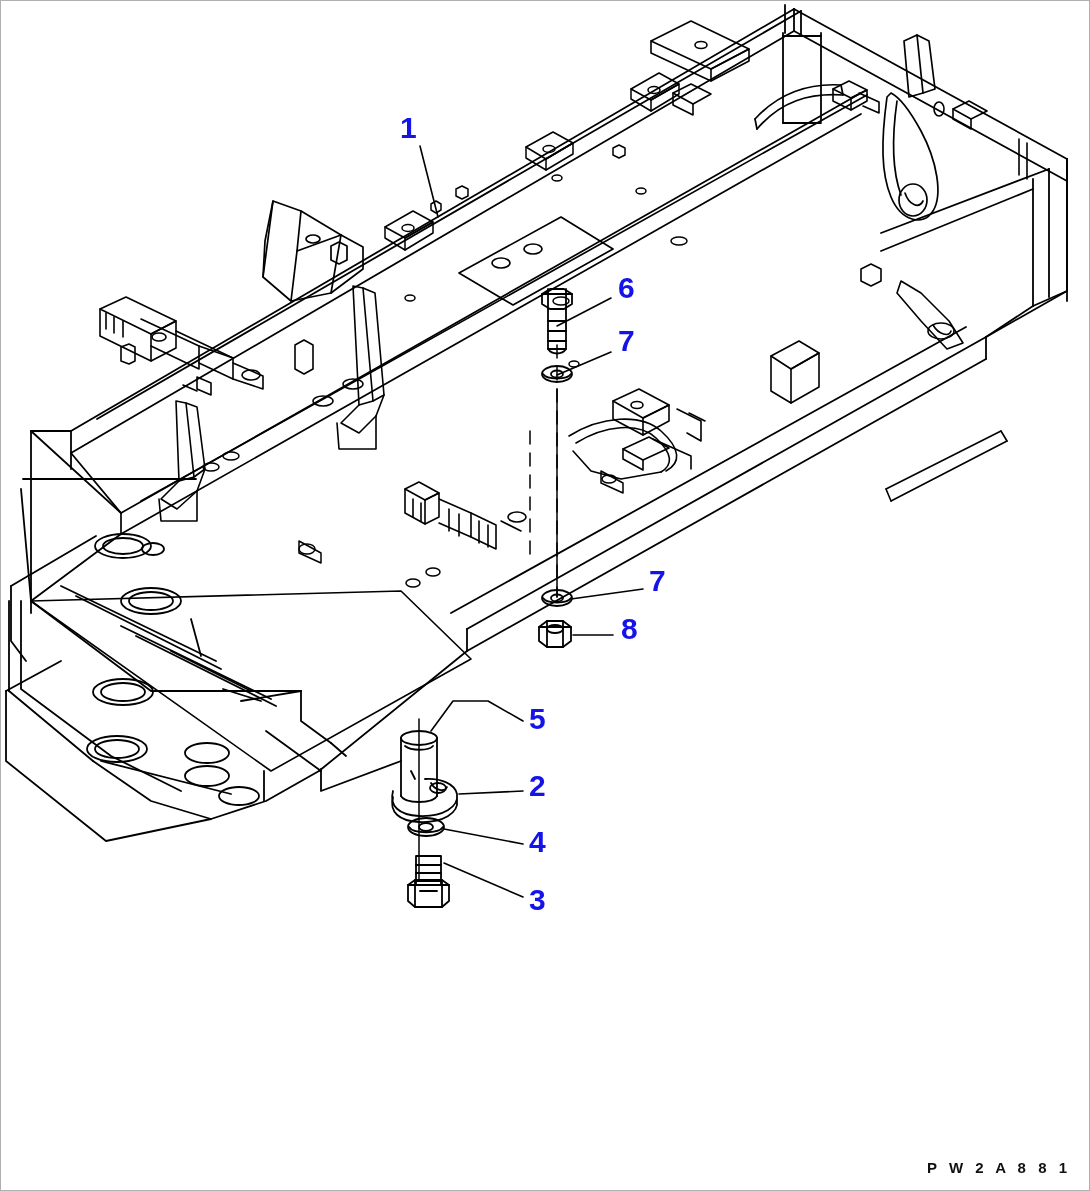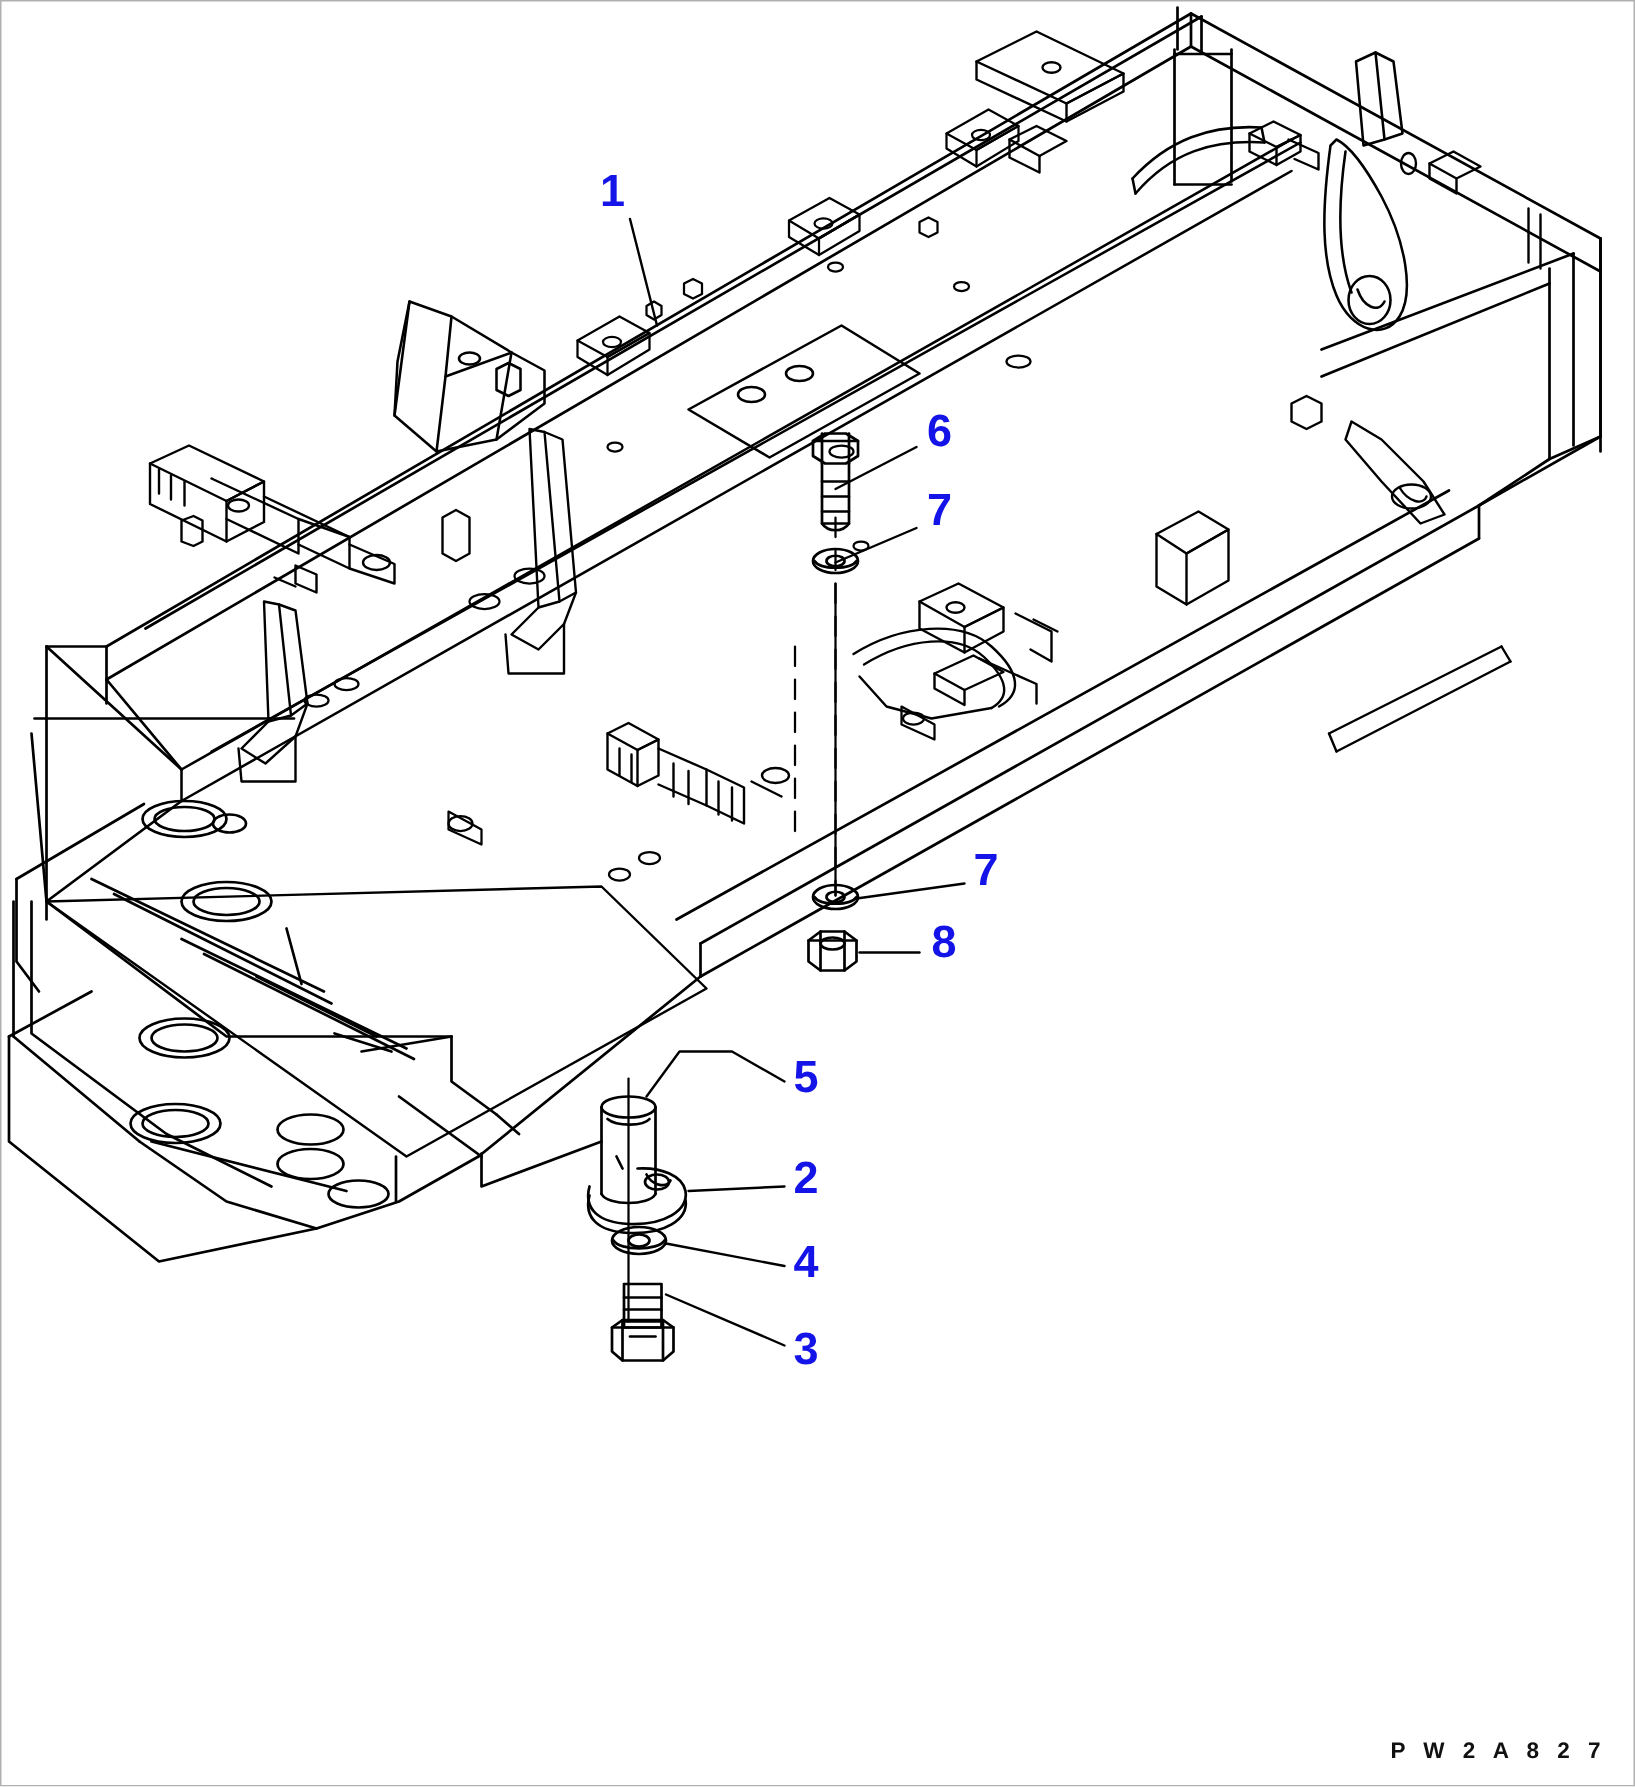--- a/index.html
+++ b/index.html
@@ -420,15 +420,15 @@
   <div class="callout" style="left:399px; top:112px;">1</div>
   <div class="callout" style="left:617px; top:272px;">6</div>
   <div class="callout" style="left:617px; top:325px;">7</div>
   <div class="callout" style="left:648px; top:565px;">7</div>
   <div class="callout" style="left:620px; top:613px;">8</div>
   <div class="callout" style="left:528px; top:703px;">5</div>
   <div class="callout" style="left:528px; top:770px;">2</div>
   <div class="callout" style="left:528px; top:826px;">4</div>
   <div class="callout" style="left:528px; top:884px;">3</div>
 
-  <div id="drawing-code">P W 2 A 8 2 7</div>
+  <div id="drawing-code">P W 2 A 8 8 1</div>
 
 </div>
 
 </body></html>

